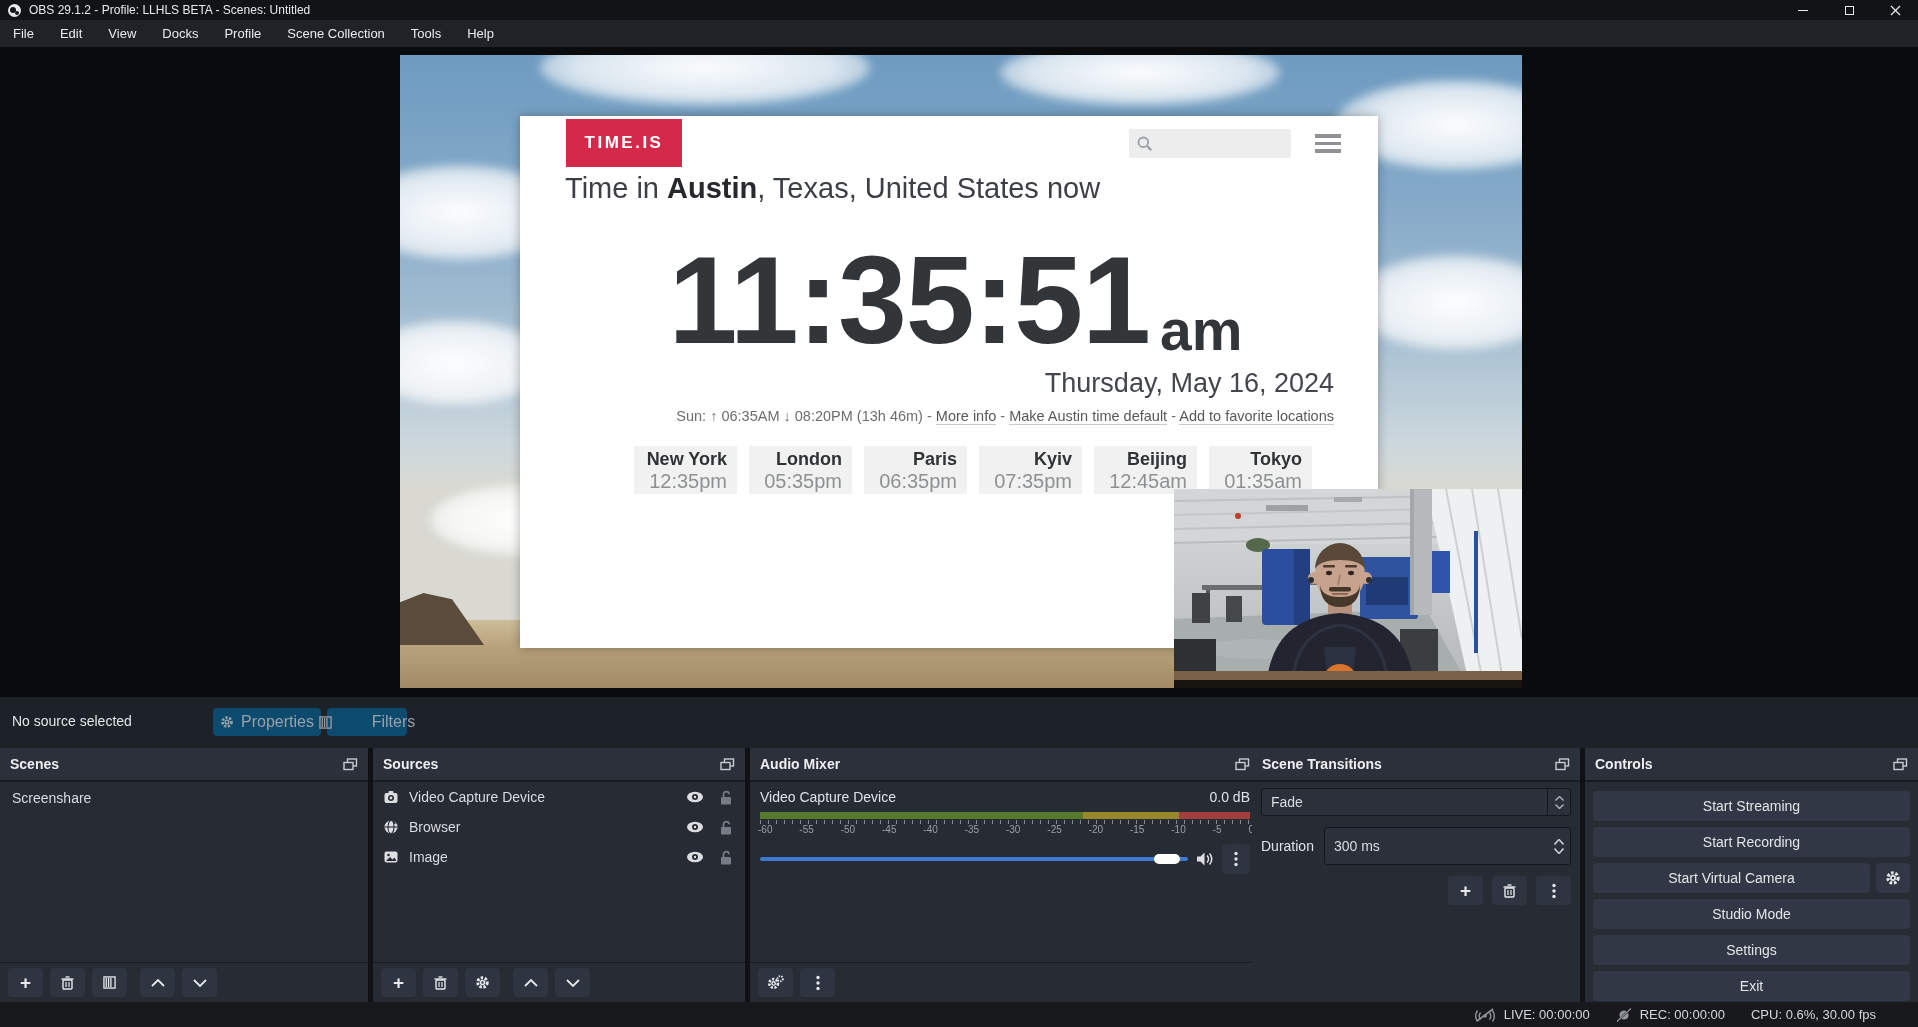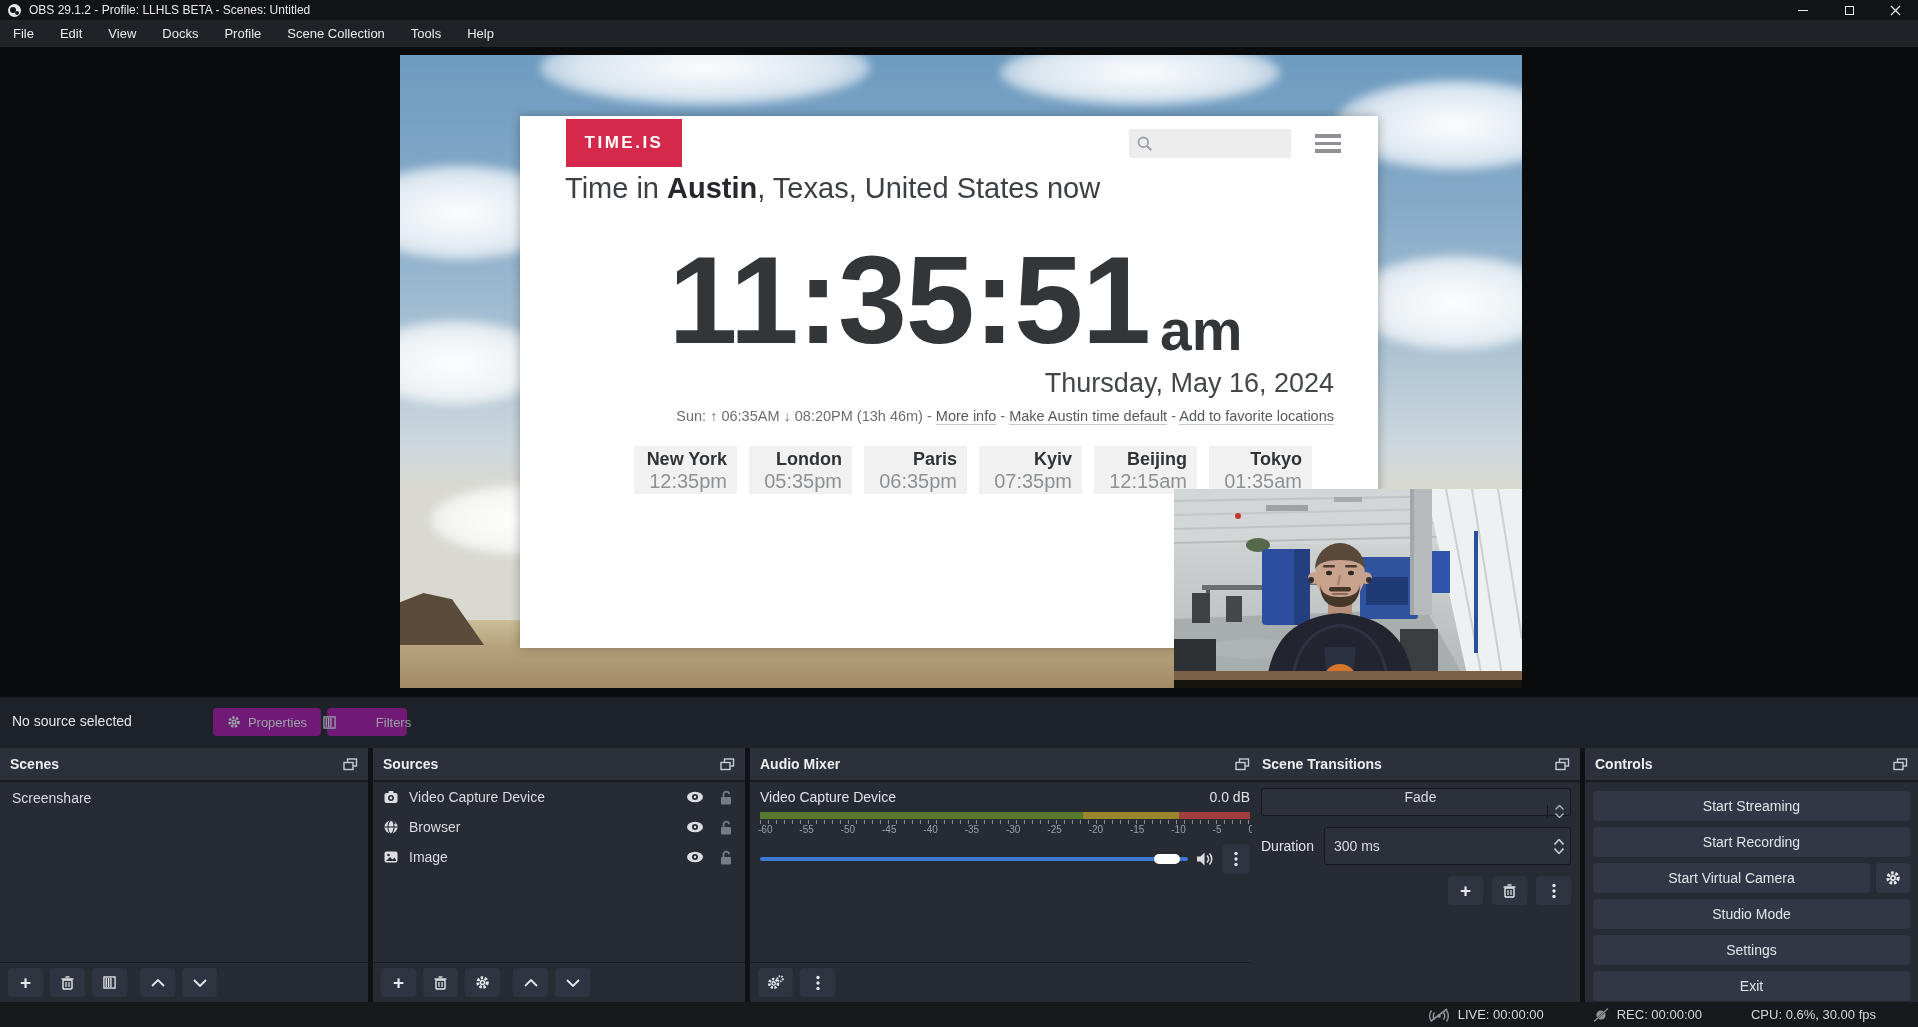--- a/index.html
+++ b/index.html
@@ -56,22 +56,22 @@
   .tis-clock .city { display:block; font-size:18px; font-weight:bold; color:#303335; }
   .tis-clock .ctime { display:block; font-size:20px; color:#8e9193; }
 
   
   .webcam { position:absolute; left:774px; top:434px; width:348px; height:199px; z-index:5; }
   .webcam svg { display:block; }
 
   
   .src-toolbar { position:absolute; left:0; top:697px; right:0; height:51px; background:#1d2128; color:#e3e5e8; font-size:14px; }
   .src-status { position:absolute; left:12px; top:16px; }
-  .tb-btn { position:absolute; top:11px; height:28px; background:#701a75; border-radius:4px;
-    display:flex; align-items:center; justify-content:center; gap:7px; color:#9aa0a8; font-size:13px; padding:8px 12px; }
+  .tb-btn { position:absolute; top:11px; height:28px; background:#0c4a6e; border-radius:4px;
+    display:flex; align-items:center; justify-content:center; gap:7px; color:#9aa0a8; font-size:16px; padding:8px 12px; }
   .tb-btn svg { flex:none; }
 
   
   .docks { position:absolute; left:0; top:748px; right:0; height:254px; background:#101114; }
   .dock { position:absolute; top:0; bottom:0; background:#262b34; display:flex; flex-direction:column; }
   .dock-header { height:34px; background:#2b303a; border-bottom:2px solid #181b20; flex:none;
     display:flex; align-items:center; padding:0 10px; color:#eceef0; font-weight:bold; font-size:14px; }
   .popout { margin-left:auto; display:flex; }
   .dock-toolbar { margin-top:auto; height:40px; border-top:1px solid #181b20; display:flex; align-items:center; gap:7px; padding:0 8px; flex:none; }
   .icon-btn { width:35px; height:29px; background:#2e3440; border-radius:4px; display:flex; align-items:center; justify-content:center;
@@ -89,41 +89,41 @@
   .meter-ticks { height:4px; margin:1px 10px 0 10px; background:repeating-linear-gradient(90deg,#858a92 0 1px, transparent 1px 8px); }
   .meter-scale { display:flex; justify-content:space-between; margin:0 6px 0 8px; font-size:10px; color:#9aa0a8; }
   .volume-row { display:flex; align-items:center; margin:9px 10px 0 10px; gap:8px; }
   .vol-slider { flex:1; height:4px; background:#3e7ad2; border-radius:2px; position:relative; }
   .vol-handle { position:absolute; left:92%; top:-3px; width:26px; height:10px; background:#fff; border-radius:5px; }
   .mini-btn { width:28px; height:30px; background:#2e3440; border-radius:4px; display:flex; align-items:center; justify-content:center; }
 
   
   .trans-body { padding:6px 9px 0 9px; }
   .combo { height:28px; background:#2b303b; border:1px solid #15171c; border-radius:3px;
-    display:flex; align-items:center; padding-left:9px; font-size:14px; color:#d9dbde;flex-direction:column; }
+    display:flex; align-items:center; padding-left:9px; font-size:14px; color:#d9dbde; }
   .combo-spin { margin-left:auto; width:23px; align-self:stretch; border-left:1px solid #15171c;
     display:flex; flex-direction:column; align-items:center; justify-content:center; gap:3px; }
   .duration-row { display:flex; align-items:center; margin-top:11px; gap:10px; }
   .duration-label { font-size:14px; color:#dfe2e5; flex:none; }
   .spinbox { flex:1; height:38px; background:#2b303b; border:1px solid #15171c; border-radius:3px;
     display:flex; align-items:center; padding-left:9px; font-size:14px; color:#d9dbde; }
   .spin-arrows { margin-left:auto; margin-right:6px; display:flex; flex-direction:column; gap:3px; }
   .trans-btns { display:flex; justify-content:flex-end; gap:9px; margin-top:11px; }
 
   
   .ctrl-body { padding:3px 8px 0 8px; }
   .ctrl-btn { height:30px; background:#313744; border-radius:4px; color:#e2e4e8; font-size:14px;
     display:flex; align-items:center; justify-content:center; margin-top:6px; }
   .vc-row { display:flex; gap:6px; margin-top:6px; }
   .vc-row .ctrl-btn { margin-top:0; flex:1; }
   .vc-gear { width:34px; height:30px; background:#313744; border-radius:4px; display:flex; align-items:center; justify-content:center; }
 
   
   .statusbar { position:absolute; left:0; bottom:0; right:0; height:25px; background:#17191d;
-    display:flex; align-items:center; justify-content:flex-end; color:#d3d6da; font-size:13px; padding-right:42px;gap:23px; }
+    display:flex; align-items:center; justify-content:flex-end; color:#d3d6da; font-size:13px; padding-right:42px; }
   .stat { display:flex; align-items:center; gap:8px; }
   .stat + .stat { margin-left:26px; }
   .stat-cpu { margin-left:32px; }
 </style>
 </head>
 <body>
 
 <div id="app">
 
   <div class="titlebar">
@@ -204,21 +204,21 @@
           <div class="tis-clock">
               <span class="city">Paris</span>
               <span class="ctime">06:35pm</span>
             </div>
           <div class="tis-clock">
               <span class="city">Kyiv</span>
               <span class="ctime">07:35pm</span>
             </div>
           <div class="tis-clock">
               <span class="city">Beijing</span>
-              <span class="ctime">12:15am</span>
+              <span class="ctime">12:45am</span>
             </div>
           <div class="tis-clock">
               <span class="city">Tokyo</span>
               <span class="ctime">01:35am</span>
             </div>
         </div>
       </div>
 
       <div class="webcam">
         <svg width="348" height="199" viewBox="0 0 348 199">

